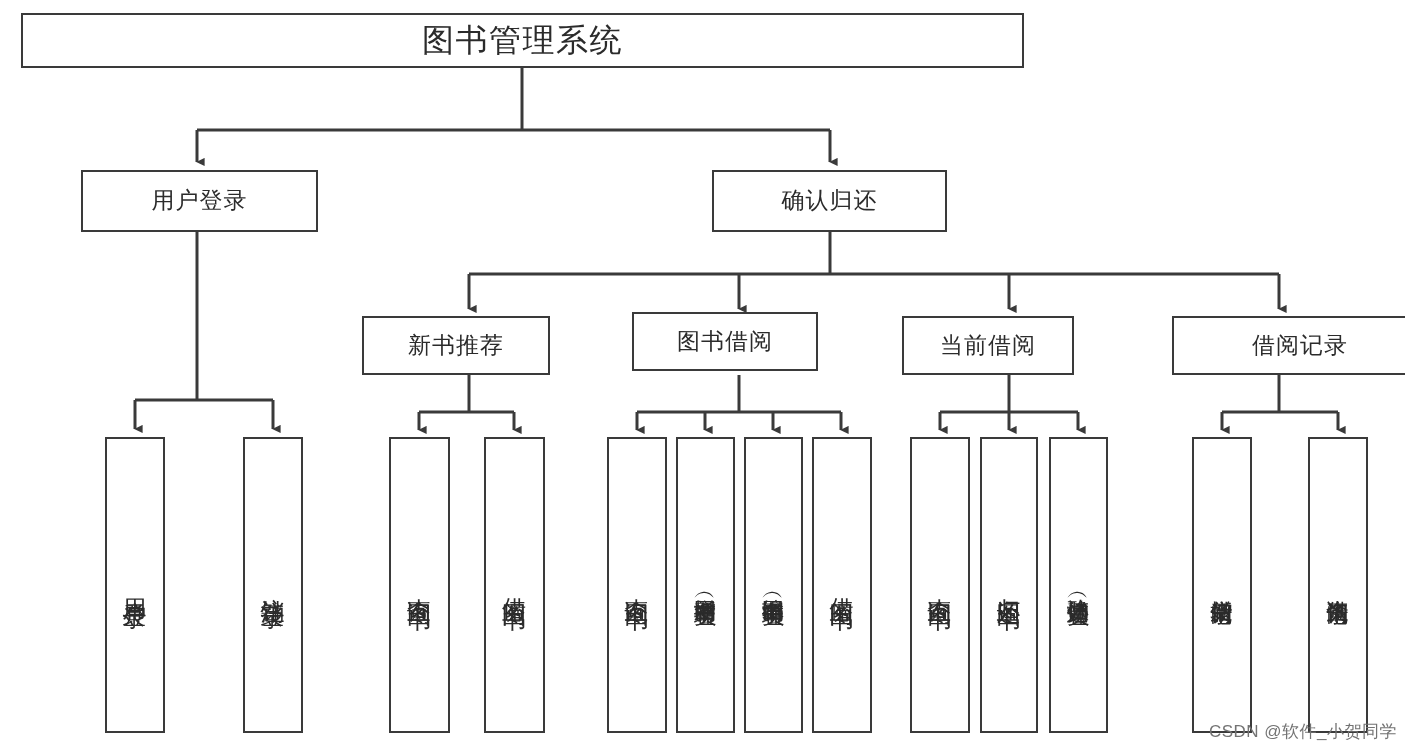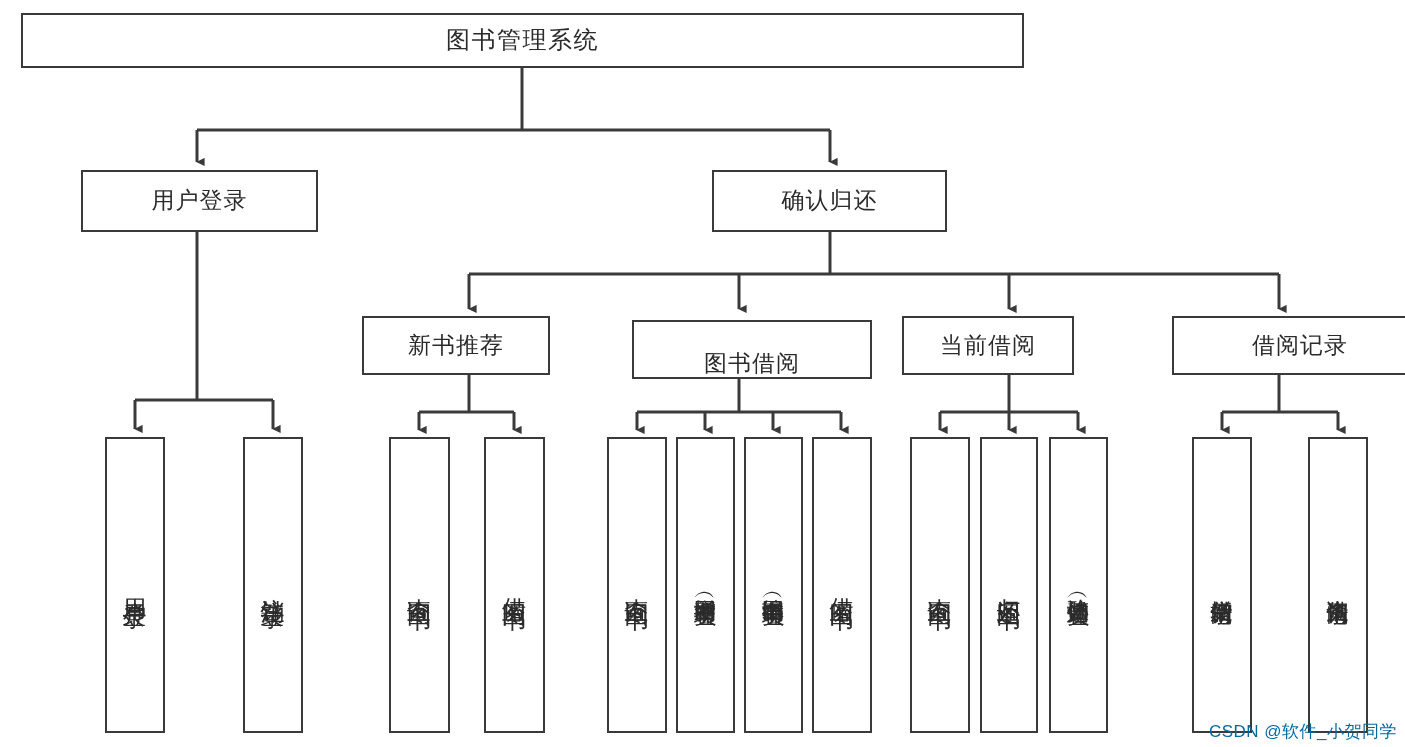--- a/index.html
+++ b/index.html
@@ -36,21 +36,21 @@
     text-align:center;
     line-height:1.18;
     white-space:nowrap;
     color:#2b2b2b;
   }
   
   .node.horiz .node-label{
     font-size:23px;
     letter-spacing:1px;
   }
-  .node.root .node-label{font-size:24px;letter-spacing:1.5px;}
+  .node.root .node-label{font-size:32px;letter-spacing:1.5px;}
   
   .node.vert{
     align-items:center;
     justify-content:center;
     padding:4px 0;
   }
   .node.vert .node-label{
     writing-mode:vertical-rl;
     text-orientation:upright;
     font-size:24px;
@@ -61,21 +61,21 @@
   }
   .node.vert.tight .node-label{
     font-size:22px;
     letter-spacing:1px;
   }
   .watermark{
     position:absolute;
     right:8px;
     bottom:4px;
     font-size:17px;
-    color:#0369a1;
+    color:#737373;
     letter-spacing:0.5px;
     z-index:9;
     white-space:nowrap;
     font-family:"Liberation Sans","DejaVu Sans",sans-serif;
   }
 </style>
 </head>
 <body>
 
 <div id="diagram-root">
@@ -137,21 +137,21 @@
   <div class="node horiz" style="left:81px;top:170px;width:237px;height:62px;">
     <span class="node-label">用户登录</span>
   </div>
   <div class="node horiz" style="left:712px;top:170px;width:235px;height:62px;">
     <span class="node-label">确认归还</span>
   </div>
 
   <div class="node horiz" style="left:362px;top:316px;width:188px;height:59px;">
     <span class="node-label">新书推荐</span>
   </div>
-  <div class="node horiz" style="left:632px;top:320px;width:240px;height:59px;align-items:flex-end;">
+  <div class="node horiz" style="left:632px;top:312px;width:186px;height:59px;">
     <span class="node-label">图书借阅</span>
   </div>
   <div class="node horiz" style="left:902px;top:316px;width:172px;height:59px;">
     <span class="node-label">当前借阅</span>
   </div>
   <div class="node horiz" style="left:1172px;top:316px;width:256px;height:59px;">
     <span class="node-label">借阅记录</span>
   </div>
 
   <div class="node vert" style="left:105px;top:437px;width:60px;height:296px;">

